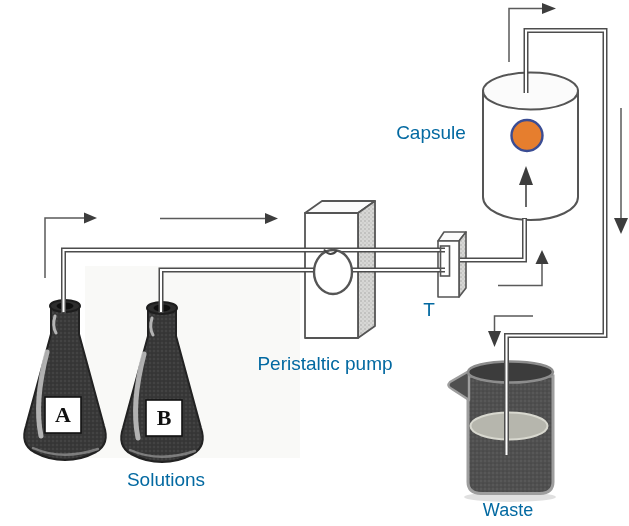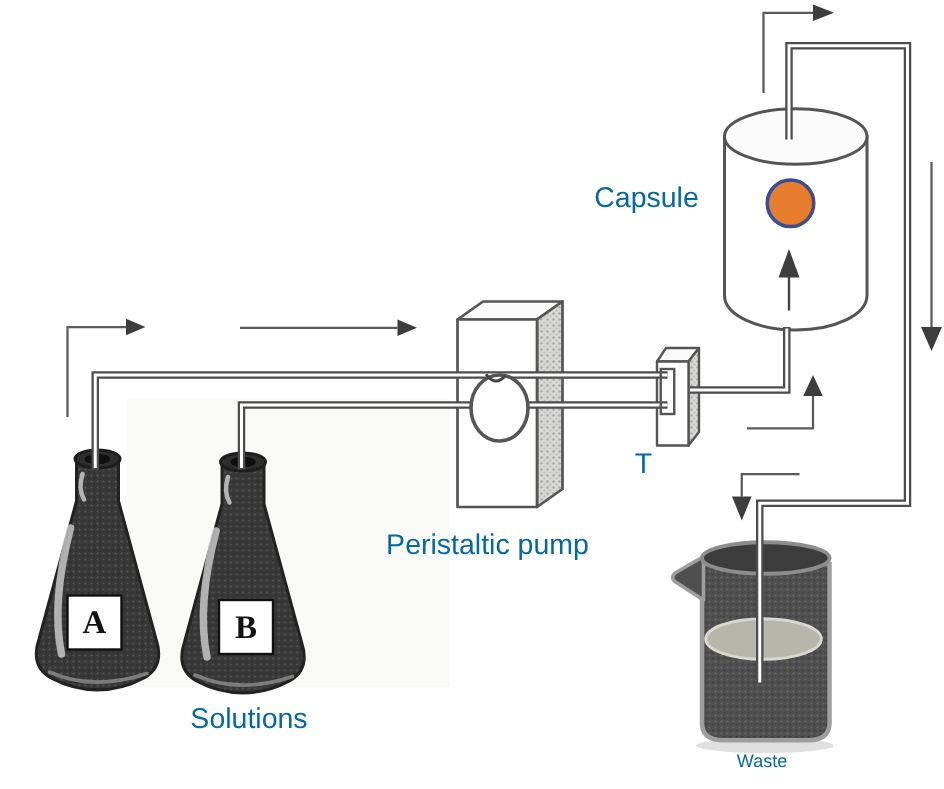--- a/index.html
+++ b/index.html
@@ -9,21 +9,21 @@
   }
   #diagram-svg{position:absolute;left:0;top:0;}
   .lbl{
     position:absolute;transform:translateX(-50%);
     font-weight:normal;color:#0369a1;white-space:nowrap;line-height:1.08;
   }
   .lbl-capsule{left:431px;top:123px;font-size:19px;}
   .lbl-pump{left:325px;top:354px;font-size:19px;}
   .lbl-tconn{left:429px;top:300px;font-size:19px;text-align:center;}
   .lbl-solutions{left:118px;top:470px;font-size:19px;margin-left:48px;}
-  .lbl-waste{left:508px;top:501px;font-size:12px;}
+  .lbl-waste{left:508px;top:501px;font-size:18px;}
   .flask-letter{
     position:absolute;transform:translate(-50%,-50%);
     font-family:"Liberation Serif", serif;font-weight:bold;
     font-size:22px;color:#111;
   }
   .letter-a{left:63px;top:415px;}
   .letter-b{left:164px;top:418px;}
 </style>
 </head>
 <body>

